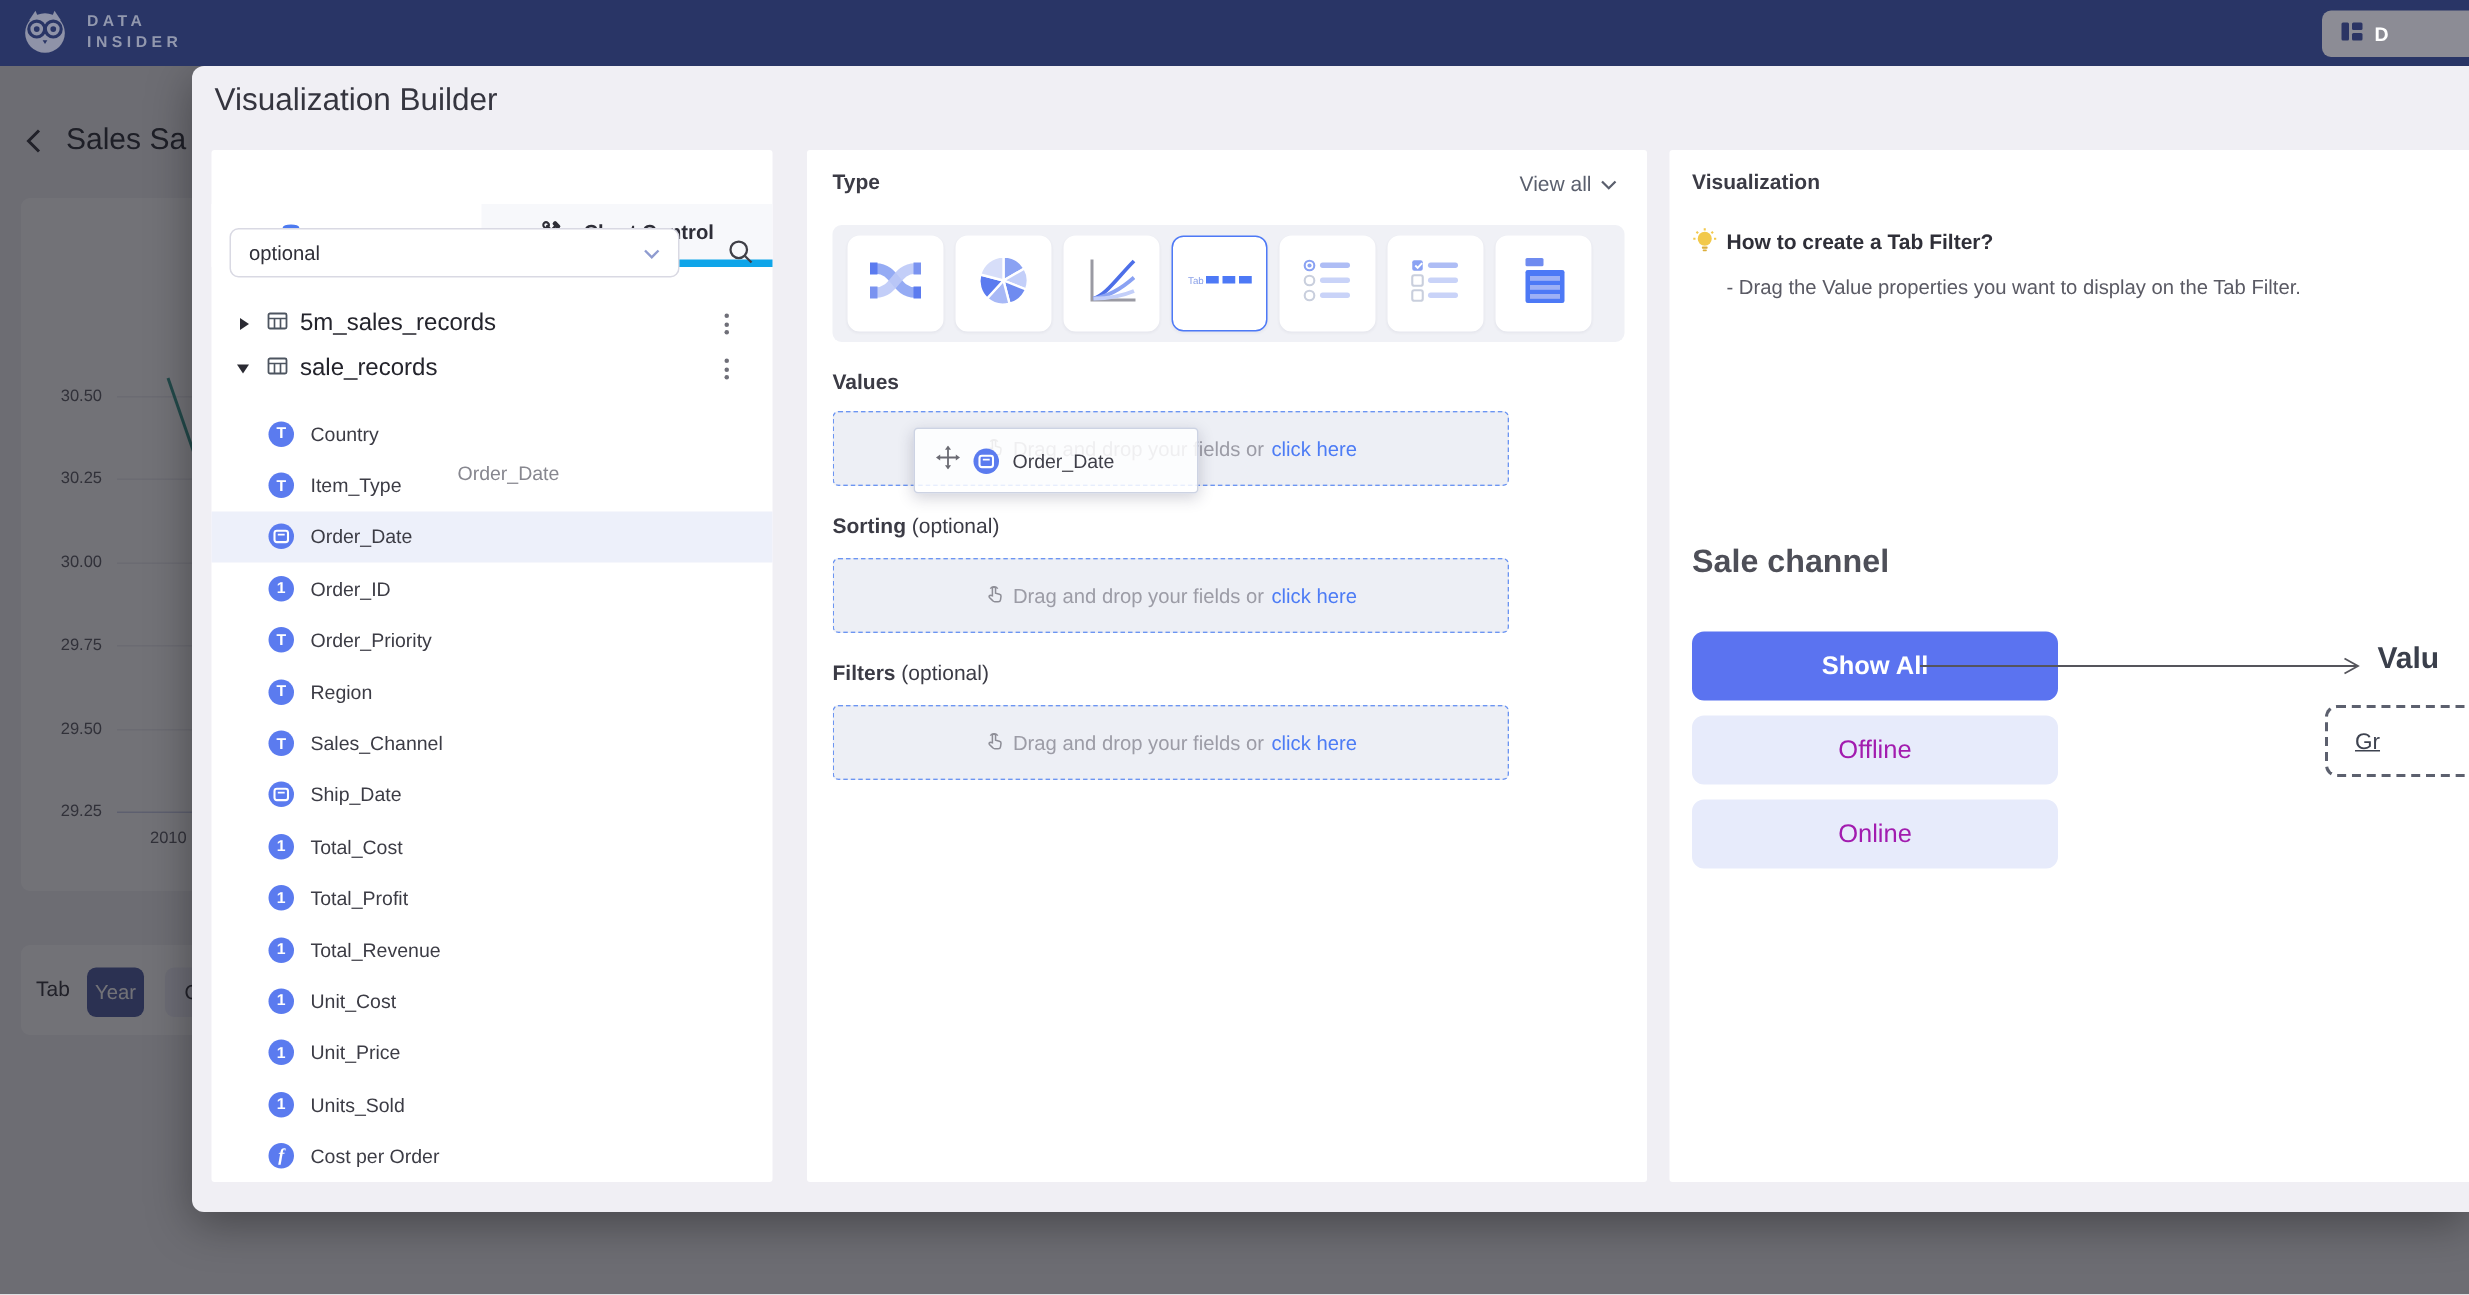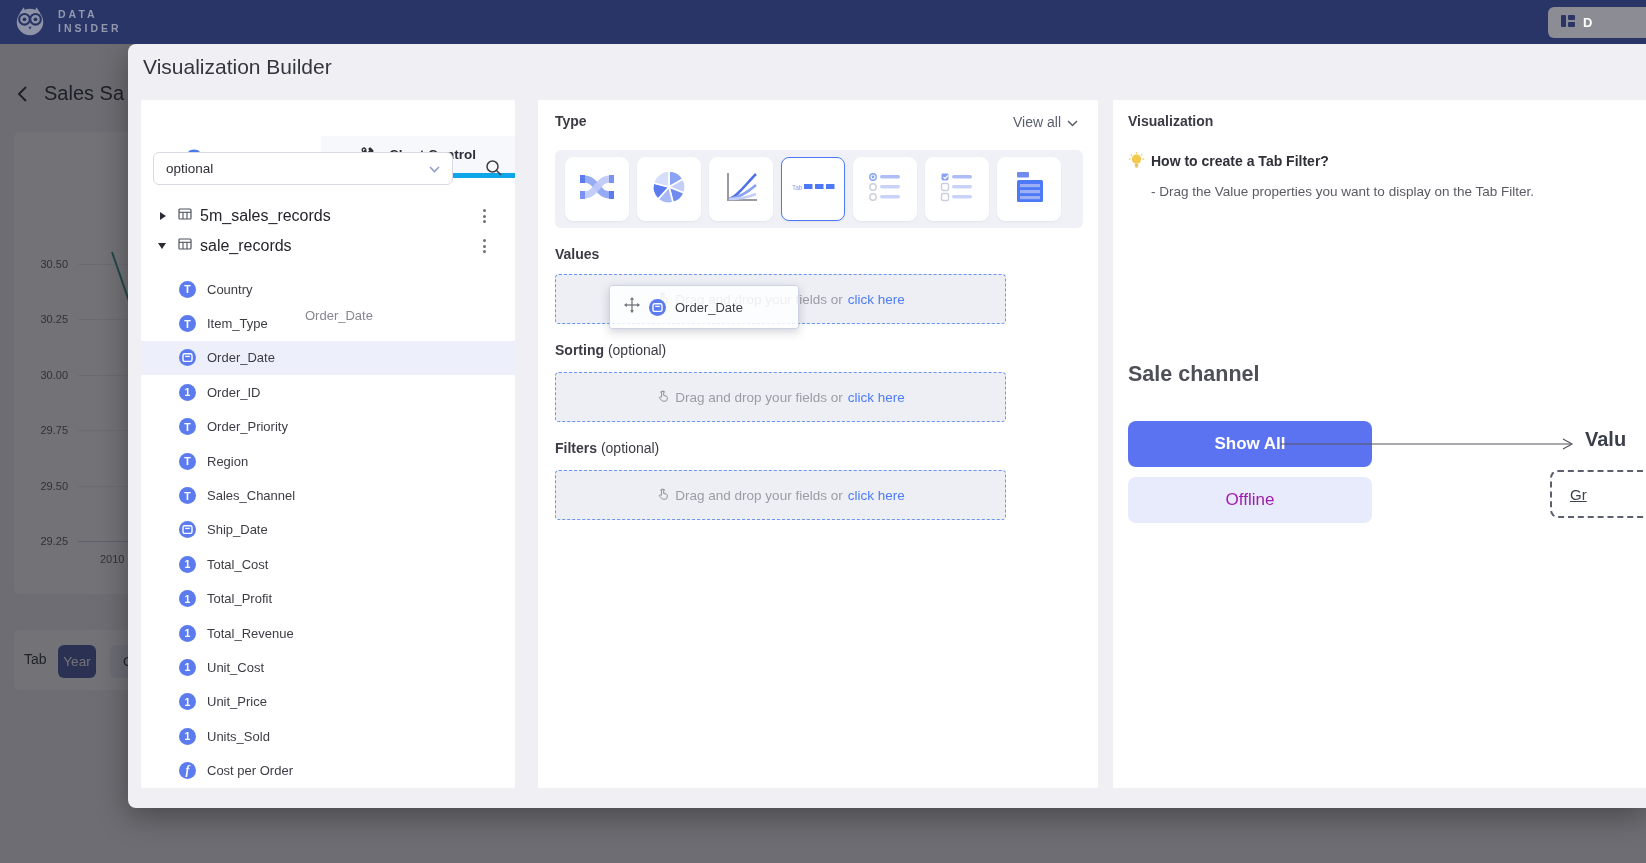--- a/index.html
+++ b/index.html
@@ -450,20 +450,21 @@
             <rect x="6.7" y="13.5" width="2.6" height="1.1" rx="0.45" fill="#dcae3c"></rect>
           </svg>
       </span>
       <div id="tip-title">How to create a Tab Filter?</div>
       <div id="tip-body">- Drag the Value properties you want to display on the Tab Filter.</div>
 
       <div id="preview-title">Sale channel</div>
       <div id="filter-buttons">
           <div class="filter-btn primary">Show All</div>
           <div class="filter-btn">Offline</div>
+          <div class="filter-btn">Online</div>
         </div>
 
       <svg id="flow-arrow" width="300" height="14" viewBox="0 0 300 14">
         <line x1="0" y1="7" x2="291" y2="7" stroke="#55555c" stroke-width="1.2"></line>
         <path d="M283 2 L292 7 L283 12" fill="none" stroke="#55555c" stroke-width="1.2"></path>
       </svg>
       <div id="annot-value">Valu</div>
       <div id="annot-box">
         <span>Gr</span>
       </div>

